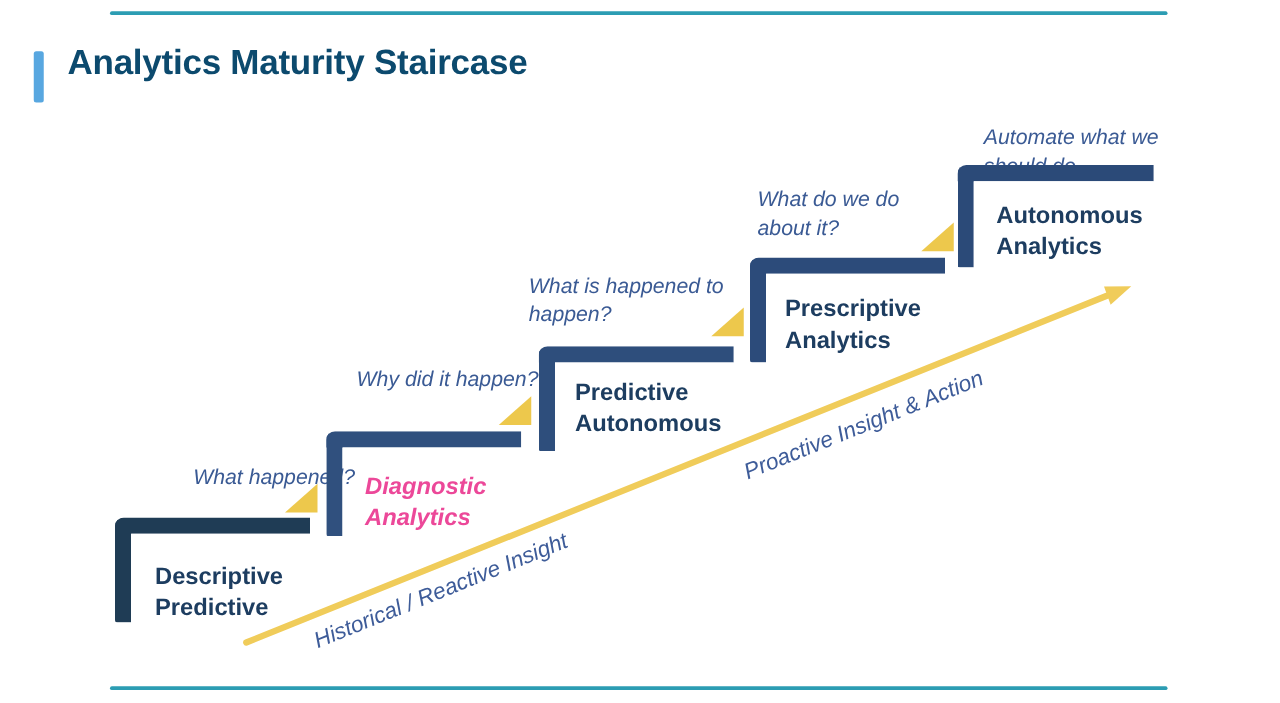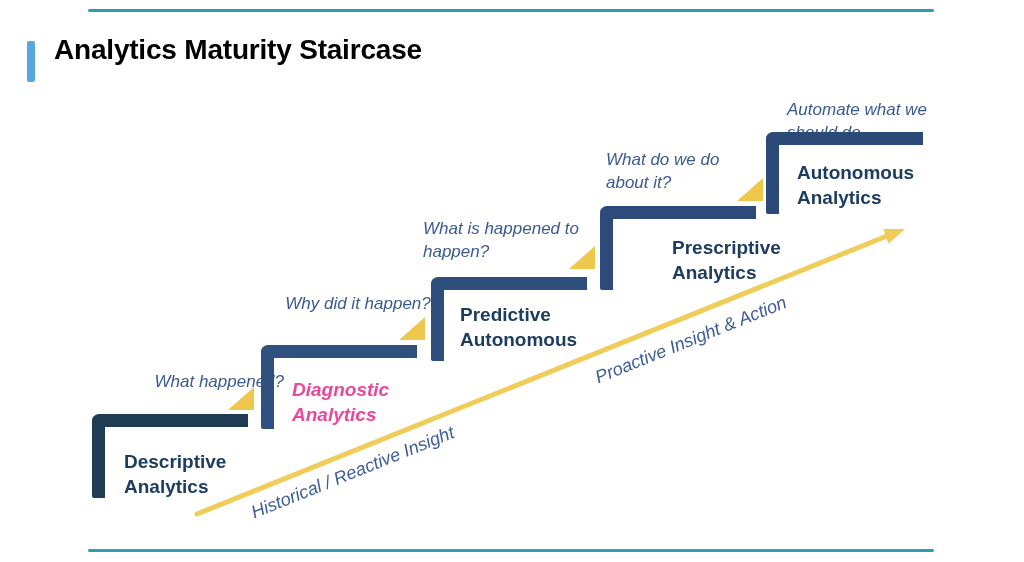--- a/index.html
+++ b/index.html
@@ -26,21 +26,21 @@
   .sh1{left:92px; top:414px;width:156px;height:84px;}
   .sh2{left:261px;top:345px;width:156px;height:84px;}
   .sh3{left:431px;top:277px;width:156px;height:84px;}
   .sh4{left:600px;top:206px;width:156px;height:84px;}
   .sh5{left:766px;top:132px;width:157px;height:82px;}
   
   .label{position:absolute;font-size:19px;font-weight:700;line-height:25px;width:150px;}
   .lb1{left:124px;top:449px;}
   .lb2{left:292px;top:377px;}
   .lb3{left:460px;top:302px;}
-  .lb4{left:628px;top:235px;margin-left:44px;}
+  .lb4{left:628px;top:235px;}
   .lb5{left:797px;top:160px;}
   
   .question{position:absolute;font-style:italic;font-size:17px;line-height:23px;}
   .q1{left:74px; top:370px;width:210px;}
   .q2{left:243px;top:292px;width:230px;text-align:center;}
   .q3{left:423px;top:217px;width:160px;}
   .q4{left:606px;top:148px;width:140px;}
   .q5{left:787px;top:82px; width:175px;margin-top:16px;}
   
   .tri{position:absolute;width:0;height:0;
@@ -57,27 +57,27 @@
   .diag-upper{left:596px;top:367px;}
 </style>
 </head>
 <body>
 
 <div class="slide">
 
   <div class="rule rule-top" style="background: rgb(44, 157, 179);"></div>
 
   <span class="accent" style="background: rgb(88, 167, 224);"></span>
-  <h1 class="title" style="color: #000000;">Analytics Maturity Staircase</h1>
+  <h1 class="title" style="color: #0c4a6e;">Analytics Maturity Staircase</h1>
 
   <div>
 
     <div class="question q1" style="color: rgb(58, 90, 148); text-align: right;">What happened?</div>
     <div class="shape sh1" style="border-color: rgb(31, 60, 85);"></div>
-    <div class="label lb1" style="color: rgb(29, 61, 96);">Descriptive Analytics</div>
+    <div class="label lb1" style="color: rgb(29, 61, 96);">Descriptive Predictive</div>
 
     <div class="question q2" style="color: rgb(58, 90, 148);">Why did it happen?</div>
     <div class="tri t1" style="border-bottom-color: rgb(237, 200, 76);"></div>
     <div class="shape sh2" style="border-color: rgb(48, 80, 126);"></div>
     <div class="label lb2" style="color: #ec4899; font-style: italic;">Diagnostic Analytics</div>
 
     <div class="question q3" style="color: rgb(58, 90, 148);">What is happened to happen?</div>
     <div class="tri t2" style="border-bottom-color: rgb(237, 200, 76);"></div>
     <div class="shape sh3" style="border-color: rgb(46, 78, 124);"></div>
     <div class="label lb3" style="color: rgb(29, 61, 96);">Predictive Autonomous</div>

